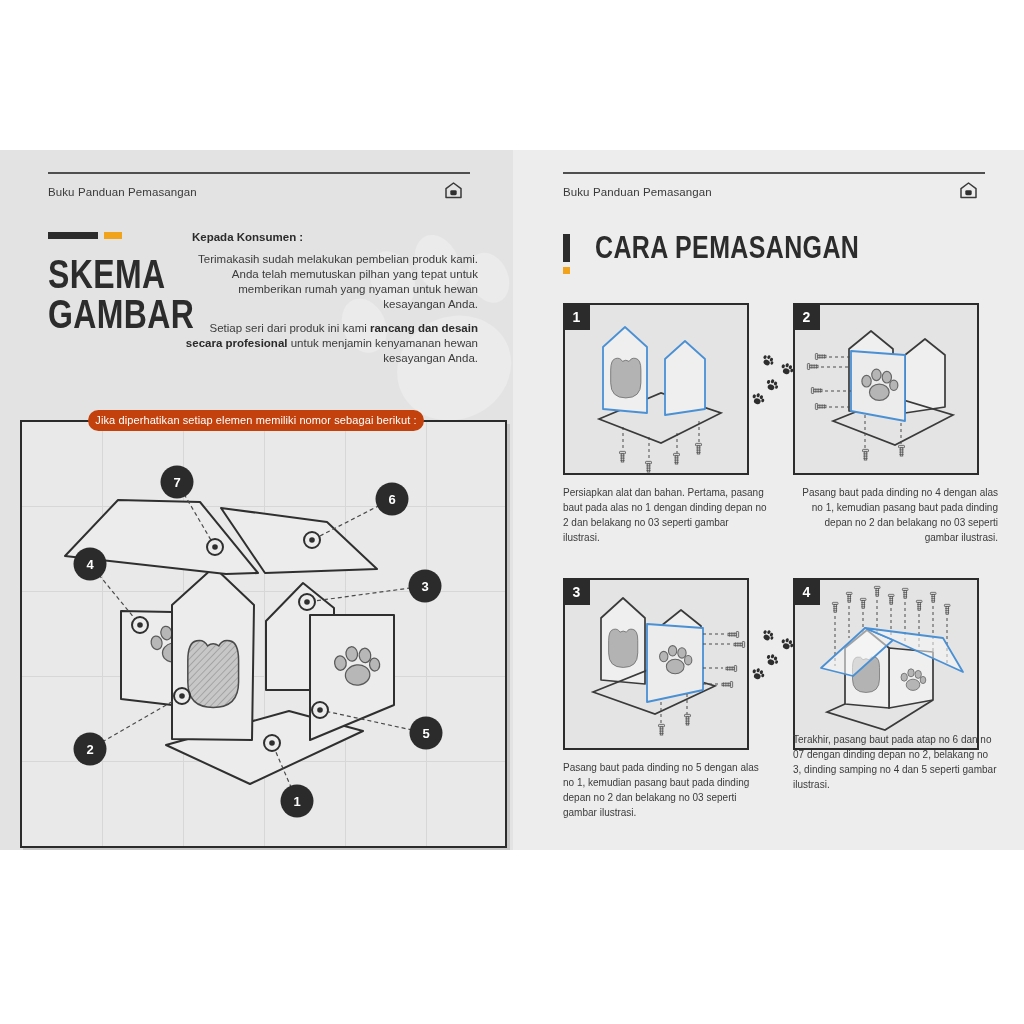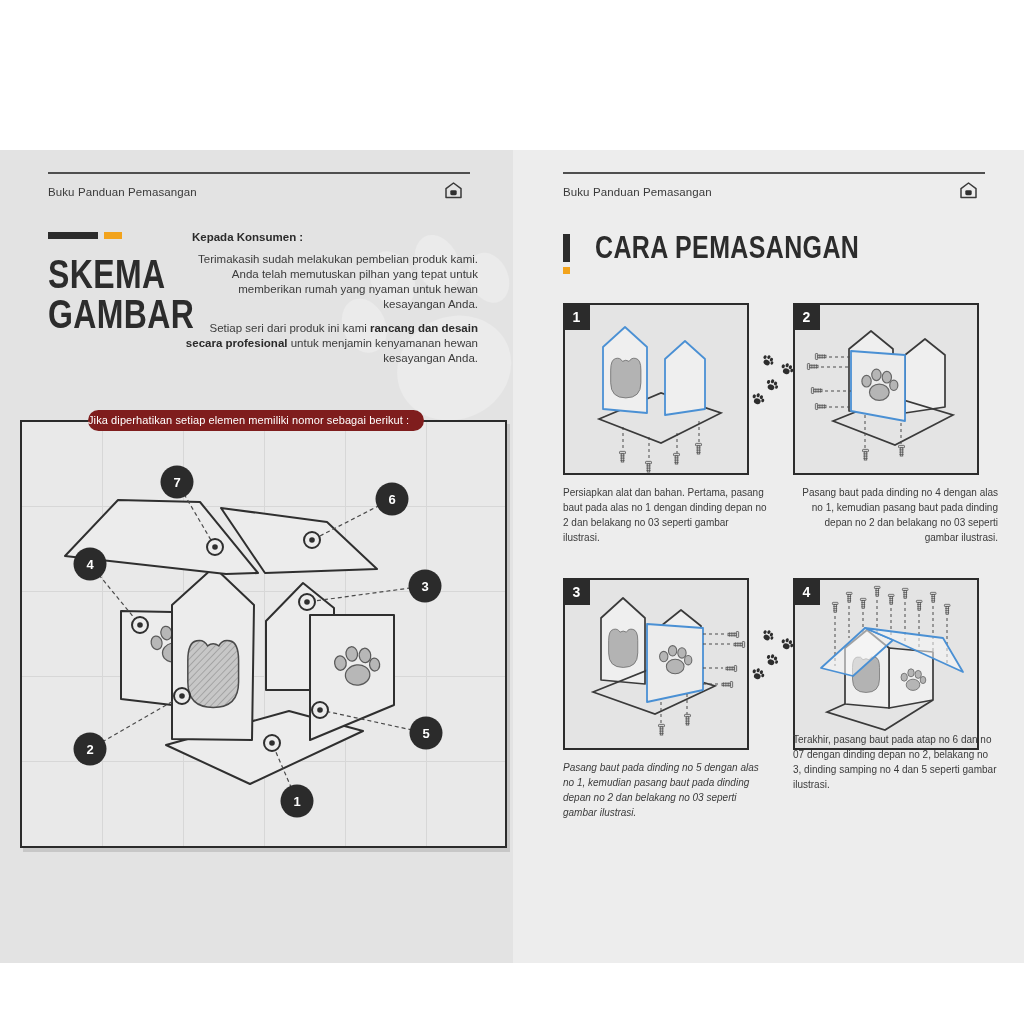--- a/index.html
+++ b/index.html
@@ -1,18 +1,18 @@
 <!DOCTYPE html>
 <html><head>
 <meta charset="utf-8">
 <style>
   html,body{margin:0;padding:0;background:#fff;}
   .canvas{position:relative;width:1024px;height:1024px;background:#ffffff;overflow:hidden;
           font-family:"Liberation Sans",sans-serif;color:#2f2f2f;}
-  .page{position:absolute;top:150px;height:813px;overflow:hidden;}
+  .page{position:absolute;top:150px;height:700px;overflow:hidden;}
   .page-left{left:0;width:513px;background:#e3e3e3;}
   .page-right{left:513px;width:511px;background:#ededed;}
   .rule{position:absolute;height:1.5px;background:#4f4f4f;}
   .header-title{position:absolute;font-size:11.5px;color:#3a3a3a;letter-spacing:.1px;}
   .home-icon{position:absolute;width:19px;height:19px;}
   .accent-bar{position:absolute;height:7px;}
   .big-title{position:absolute;font-weight:800;color:#2c2c2c;transform:scaleX(.78);
              transform-origin:left top;line-height:.98;letter-spacing:.5px;}
   .big-title.left-t{font-size:41px;}
   .big-title.right-t{font-size:32px;white-space:nowrap;}
@@ -21,21 +21,21 @@
   .consumer h4{margin:0 0 7px 16px;font-size:11.5px;color:#2b2b2b;}
   .consumer p{margin:0 0 9px 0;text-align:right;}
   .consumer b{color:#2b2b2b;}
   .diagram-box{position:absolute;left:20px;top:270px;width:483px;height:424px;
                border:2px solid #2b2b2b;background-color:#e9e9e9;
                background-image:
                  repeating-linear-gradient(to right,transparent 0 80px,#d7d7d7 80px 81px),
                  repeating-linear-gradient(to bottom,transparent 0 84px,#d7d7d7 84px 85px);
                box-shadow:3px 4px 0 rgba(0,0,0,.12);}
   .banner-pill{position:absolute;left:88px;top:260px;width:336px;height:21px;border-radius:11px;
-               background:#7f1d1d;color:#fff;font-size:11px;text-align:left;line-height:21px;
+               background:#c2410c;color:#fff;font-size:11px;text-align:center;line-height:21px;
                z-index:5;letter-spacing:.1px;}
   .excl-bar{position:absolute;left:50px;top:84px;width:7px;height:28px;background:#2c2c2c;}
   .excl-dot{position:absolute;left:50px;top:117px;width:7px;height:7px;background:#F2A31C;}
   .step-card{position:absolute;width:182px;height:168px;background:#e4e4e4;border:2px solid #2c2c2c;}
   .step-num{position:absolute;left:-2px;top:-2px;width:27px;height:27px;background:#2b2b2b;
             color:#fff;font-size:14px;font-weight:bold;display:flex;align-items:center;
             justify-content:center;}
   .step-text{position:absolute;width:205px;font-size:10px;line-height:15px;color:#3b3b3b;}
   .paw-trail{position:absolute;width:50px;height:60px;}
   .watermark{position:absolute;left:335px;top:58px;width:205px;height:245px;
@@ -357,17 +357,17 @@
       <g fill="#2d2d2d">
         <use href="#paw-shape" transform="translate(4,40) rotate(18,7,7)"></use>
         <use href="#paw-shape" transform="translate(18,26) rotate(24,7,7)"></use>
         <use href="#paw-shape" transform="translate(33,10) rotate(18,7,7)"></use>
         <use href="#paw-shape" transform="translate(14,2) rotate(32,7,7) scale(0.95)"></use>
       </g>
     </svg>
 
     <div class="step-text" style="left:50px;top:335px;">Persiapkan alat dan bahan. Pertama, pasang baut pada alas no 1 dengan dinding depan no 2 dan belakang no 03 seperti gambar ilustrasi.</div>
     <div class="step-text" style="left:280px;top:335px;text-align:right;">Pasang baut pada dinding no 4 dengan alas no 1, kemudian pasang baut pada dinding depan no 2 dan belakang no 03 seperti gambar ilustrasi.</div>
-    <div class="step-text" style="left:50px;top:610px;font-style:italic;">Pasang baut pada dinding no 5 dengan alas no 1, kemudian pasang baut pada dinding depan no 2 dan belakang no 03 seperti gambar ilustrasi.</div>
+    <div class="step-text" style="left:50px;top:610px;">Pasang baut pada dinding no 5 dengan alas no 1, kemudian pasang baut pada dinding depan no 2 dan belakang no 03 seperti gambar ilustrasi.</div>
     <div class="step-text" style="left:280px;top:582px;">Terakhir, pasang baut pada atap no 6 dan no 07 dengan dinding depan no 2, belakang no 3, dinding samping no 4 dan 5 seperti gambar ilustrasi.</div>
   </div>
 
 </div>
 
 </body></html>

